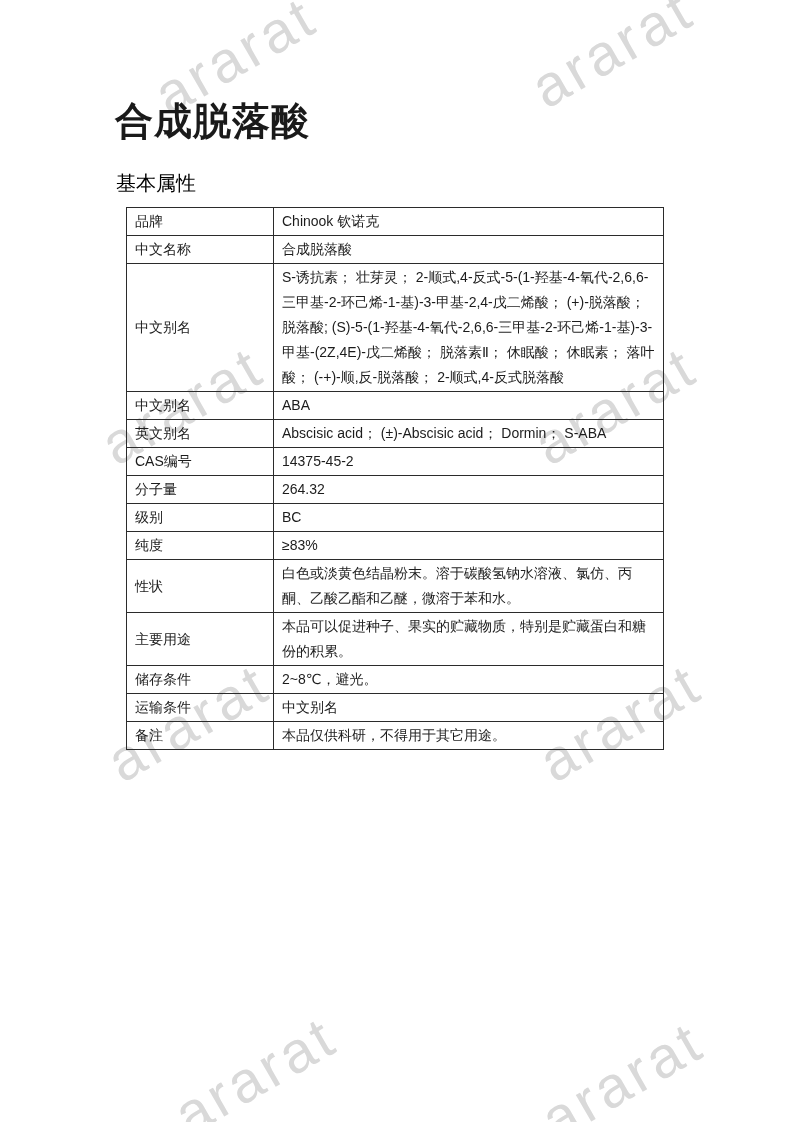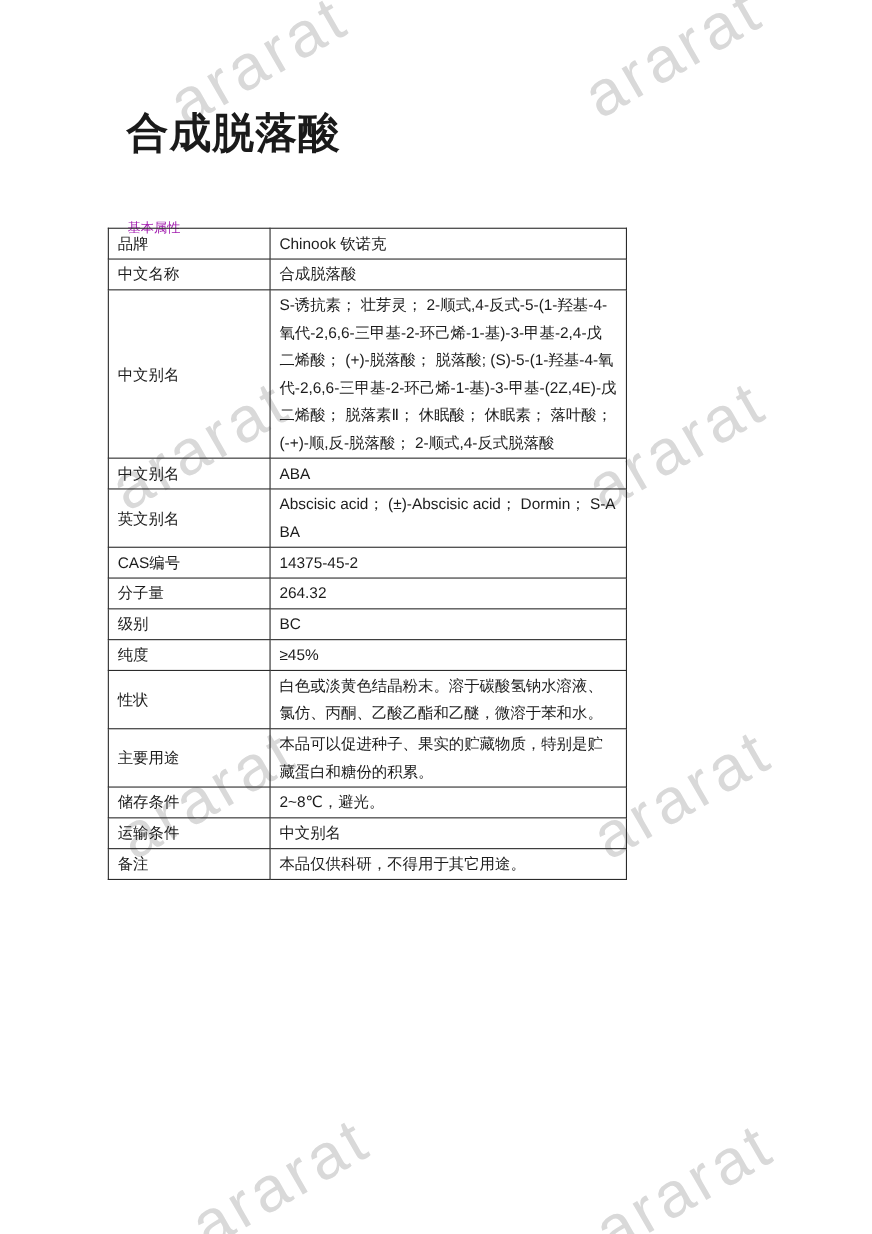--- a/index.html
+++ b/index.html
@@ -43,30 +43,29 @@
     top: 96px;
     font-size: 38px;
     font-weight: 600;
     letter-spacing: 1px;
     color: #1a1a1a;
   }
   .section-heading {
     position: absolute;
     left: 116px;
     top: 170px;
-    font-size: 12px;
+    font-size: 20px;
     font-weight: 400;
-    color: #a21caf;
-    margin-top: 29px;
+    color: #000000;
   }
   table.props {
     position: absolute;
-    left: 98px;
+    left: 126px;
     top: 207px;
-    width: 472px;
+    width: 538px;
     border-collapse: collapse;
     table-layout: fixed;
   }
   table.props td {
     border: 1px solid #2b2b2b;
     font-size: 14px;
     line-height: 25px;
     padding: 1px 8px;
     vertical-align: middle;
     color: #1c1c1c;
@@ -128,21 +127,21 @@
         <tr>
           <td class="label">分子量</td>
           <td>264.32</td>
         </tr>
         <tr>
           <td class="label">级别</td>
           <td>BC</td>
         </tr>
         <tr>
           <td class="label">纯度</td>
-          <td>≥45%</td>
+          <td>≥83%</td>
         </tr>
         <tr>
           <td class="label">性状</td>
           <td>白色或淡黄色结晶粉末。溶于碳酸氢钠水溶液、氯仿、丙酮、乙酸乙酯和乙醚，微溶于苯和水。</td>
         </tr>
         <tr>
           <td class="label">主要用途</td>
           <td>本品可以促进种子、果实的贮藏物质，特别是贮藏蛋白和糖份的积累。</td>
         </tr>
         <tr>

